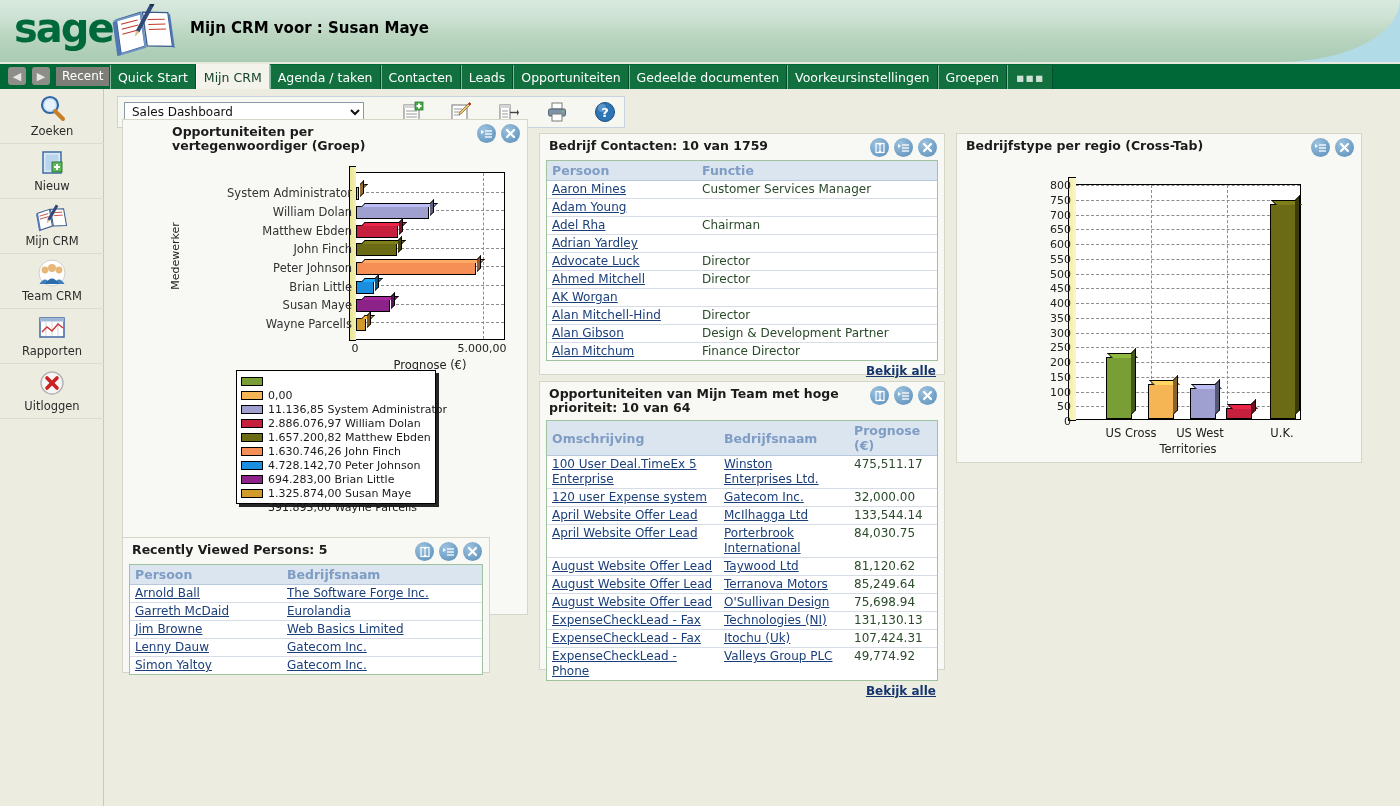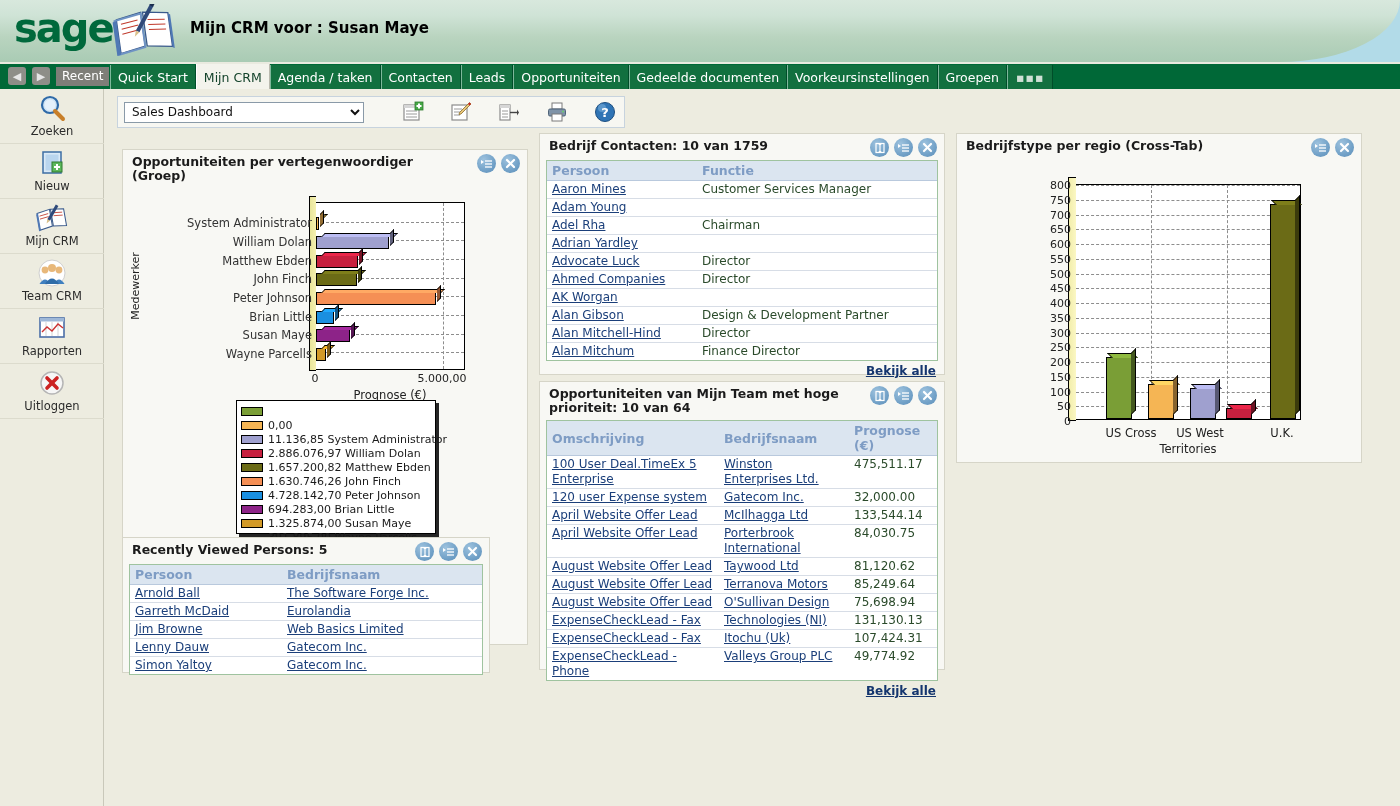--- a/index.html
+++ b/index.html
@@ -471,21 +471,21 @@
 
     <div class="tb-icon" id="tb-help">
       <svg width="22" height="22" viewBox="0 0 22 22">
         <circle cx="11" cy="11" r="9.5" fill="#2f74b5" stroke="#1e4f80" stroke-width="1"></circle>
         <circle cx="8" cy="7" r="4" fill="#7fb2dd" opacity="0.55"></circle>
         <text x="11" y="16" font-size="13" font-weight="bold" fill="#ffffff" text-anchor="middle" font-family="DejaVu Sans, sans-serif">?</text>
       </svg>
     </div>
   </div>
 
-  <div class="panel" style="left:17px; top:60px; width:406px; height:496px;">
+  <div class="panel" style="left:17px; top:30px; width:406px; height:496px;padding-left:40px;">
     <div class="panel-head">
       <span class="panel-title">Opportuniteiten per vertegenwoordiger (Groep)</span>
       <div class="panel-btns">
         <div class="pbtn">
           <svg width="12" height="12" viewBox="0 0 12 12">
               <g stroke="#fff" stroke-width="1.3">
                 <line x1="4" y1="3" x2="11" y2="3"></line>
                 <line x1="4" y1="6" x2="11" y2="6"></line>
                 <line x1="4" y1="9" x2="11" y2="9"></line>
               </g>
@@ -745,34 +745,34 @@
             </tr>
             <tr>
               <td><a>Adrian Yardley</a></td>
               <td></td>
             </tr>
             <tr>
               <td><a>Advocate Luck</a></td>
               <td>Director</td>
             </tr>
             <tr>
-              <td><a>Ahmed Companies</a></td>
+              <td><a>Ahmed Mitchell</a></td>
               <td>Director</td>
             </tr>
             <tr>
               <td><a>AK Worgan</a></td>
               <td></td>
             </tr>
             <tr>
+              <td><a>Alan Mitchell-Hind</a></td>
+              <td>Director</td>
+            </tr>
+            <tr>
               <td><a>Alan Gibson</a></td>
               <td>Design &amp; Development Partner</td>
-            </tr>
-            <tr>
-              <td><a>Alan Mitchell-Hind</a></td>
-              <td>Director</td>
             </tr>
             <tr>
               <td><a>Alan Mitchum</a></td>
               <td>Finance Director</td>
             </tr>
           </tbody>
       </table>
     </div>
     <div class="viewall">
       <a>Bekijk alle</a>

